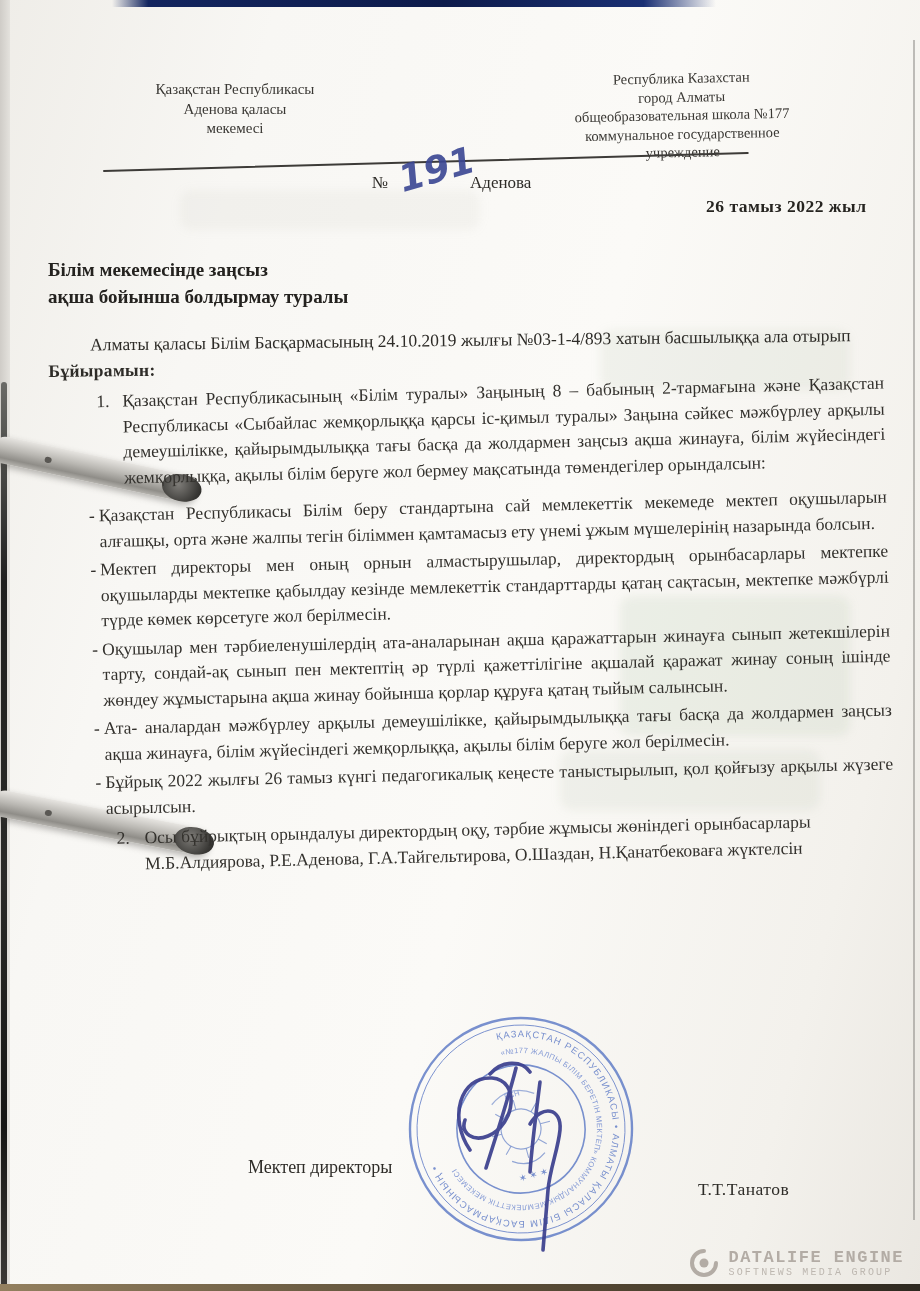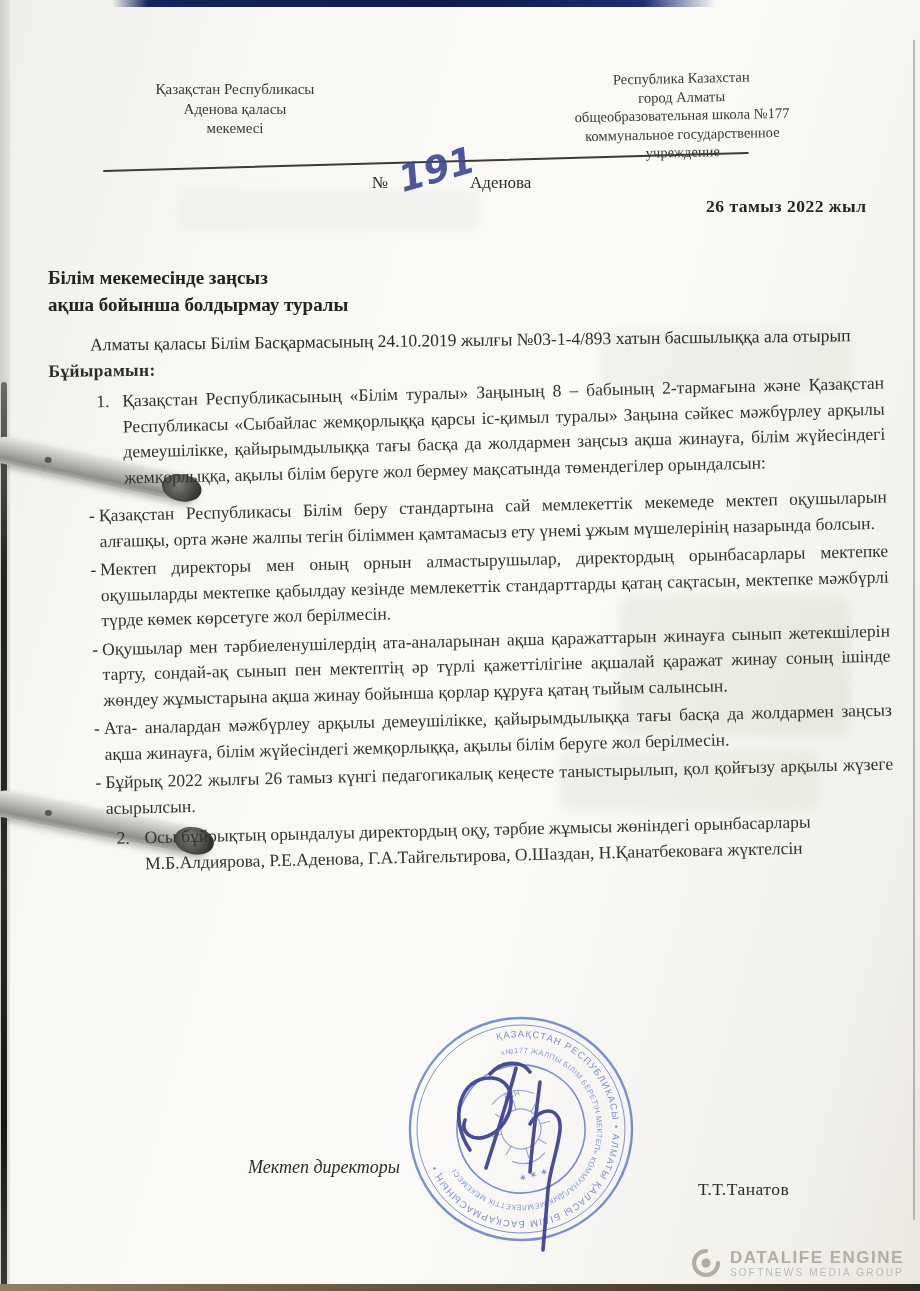--- a/index.html
+++ b/index.html
@@ -37,45 +37,45 @@
   .hdr-left{left:70px;top:80px;width:330px;font-size:15px;line-height:19.5px;}
   .hdr-right{left:498px;top:69px;width:368px;font-size:14.5px;line-height:18.5px;transform:rotate(-1.2deg);}
   .divider{position:absolute;left:103px;top:170px;width:646px;height:2px;background:#3d3b38;
     transform:rotate(-1.6deg);transform-origin:left center;border-radius:1px;}
   .no-sign{position:absolute;left:372px;top:173px;font-size:17px;}
   .no-hand{position:absolute;left:398px;top:148px;font-size:37px;color:#3a4693;
     font-family:"DejaVu Sans",sans-serif;font-style:italic;transform:rotate(-16deg);font-weight:bold;opacity:.9;}
   .order-word{position:absolute;left:470px;top:173px;font-size:17px;}
   .date{position:absolute;left:658px;top:196px;font-size:17.5px;font-weight:bold;letter-spacing:.5px;color:#262420;margin-left:48px;}
 
-  .subject{position:absolute;left:48px;top:264px;font-size:19px;font-weight:bold;line-height:27px;color:#24221f;}
+  .subject{position:absolute;left:48px;top:256px;font-size:19px;font-weight:bold;line-height:27px;color:#24221f;}
   .intro{position:absolute;left:48px;top:314px;width:832px;font-size:17.5px;line-height:26px;
     transform:rotate(-0.7deg);transform-origin:left top;text-indent:42px;}
   .intro b{letter-spacing:.3px;}
 
   .bodyblock{position:absolute;left:62px;top:390px;width:822px;font-size:17.5px;line-height:25.5px;
     transform:rotate(-1.35deg);transform-origin:left top;color:#33312d;}
   .numitem{display:flex;margin-left:34px;margin-bottom:12px;}
   .numitem .num{flex:0 0 26px;}
   .numitem .txt{flex:1;text-align:justify;}
   .dash-item{display:flex;margin-bottom:3px;}
   .dash-item .dash{flex:0 0 34px;padding-left:24px;box-sizing:border-box;}
   .dash-item .txt{flex:1;text-align:justify;}
   .numitem2{display:flex;margin-left:44px;margin-top:5px;}
   .numitem2 .num{flex:0 0 28px;}
   .numitem2 .txt{flex:1;}
 
-  .sig-role{position:absolute;left:248px;top:1157px;font-size:18px;font-style:italic;}
+  .sig-role{position:absolute;left:248px;top:1157px;font-size:18px;}
   .sig-name{position:absolute;left:698px;top:1150px;font-size:17.5px;letter-spacing:.5px;margin-top:29px;}
 
   .stamp{position:absolute;left:400px;top:1008px;width:242px;height:242px;opacity:.82;transform:rotate(-15deg);}
   .signature{position:absolute;left:430px;top:1038px;width:172px;height:218px;}
 
   .watermark{position:absolute;right:16px;bottom:12px;display:flex;align-items:center;gap:8px;
-    font-family:Liberation Sans, sans-serif;}
+    font-family:Liberation Mono, monospace;}
   .wm-text .brand{font-size:17px;font-weight:bold;color:#b3aca5;letter-spacing:1.5px;line-height:18px;}
   .wm-text .sub{font-size:10px;color:#bdb7b0;letter-spacing:2.2px;line-height:11px;}
 </style>
 </head>
 <body>
 
 <div class="scan">
 
   <div class="edge-left-strip"></div>
   <div class="edge-top-bar"></div>

